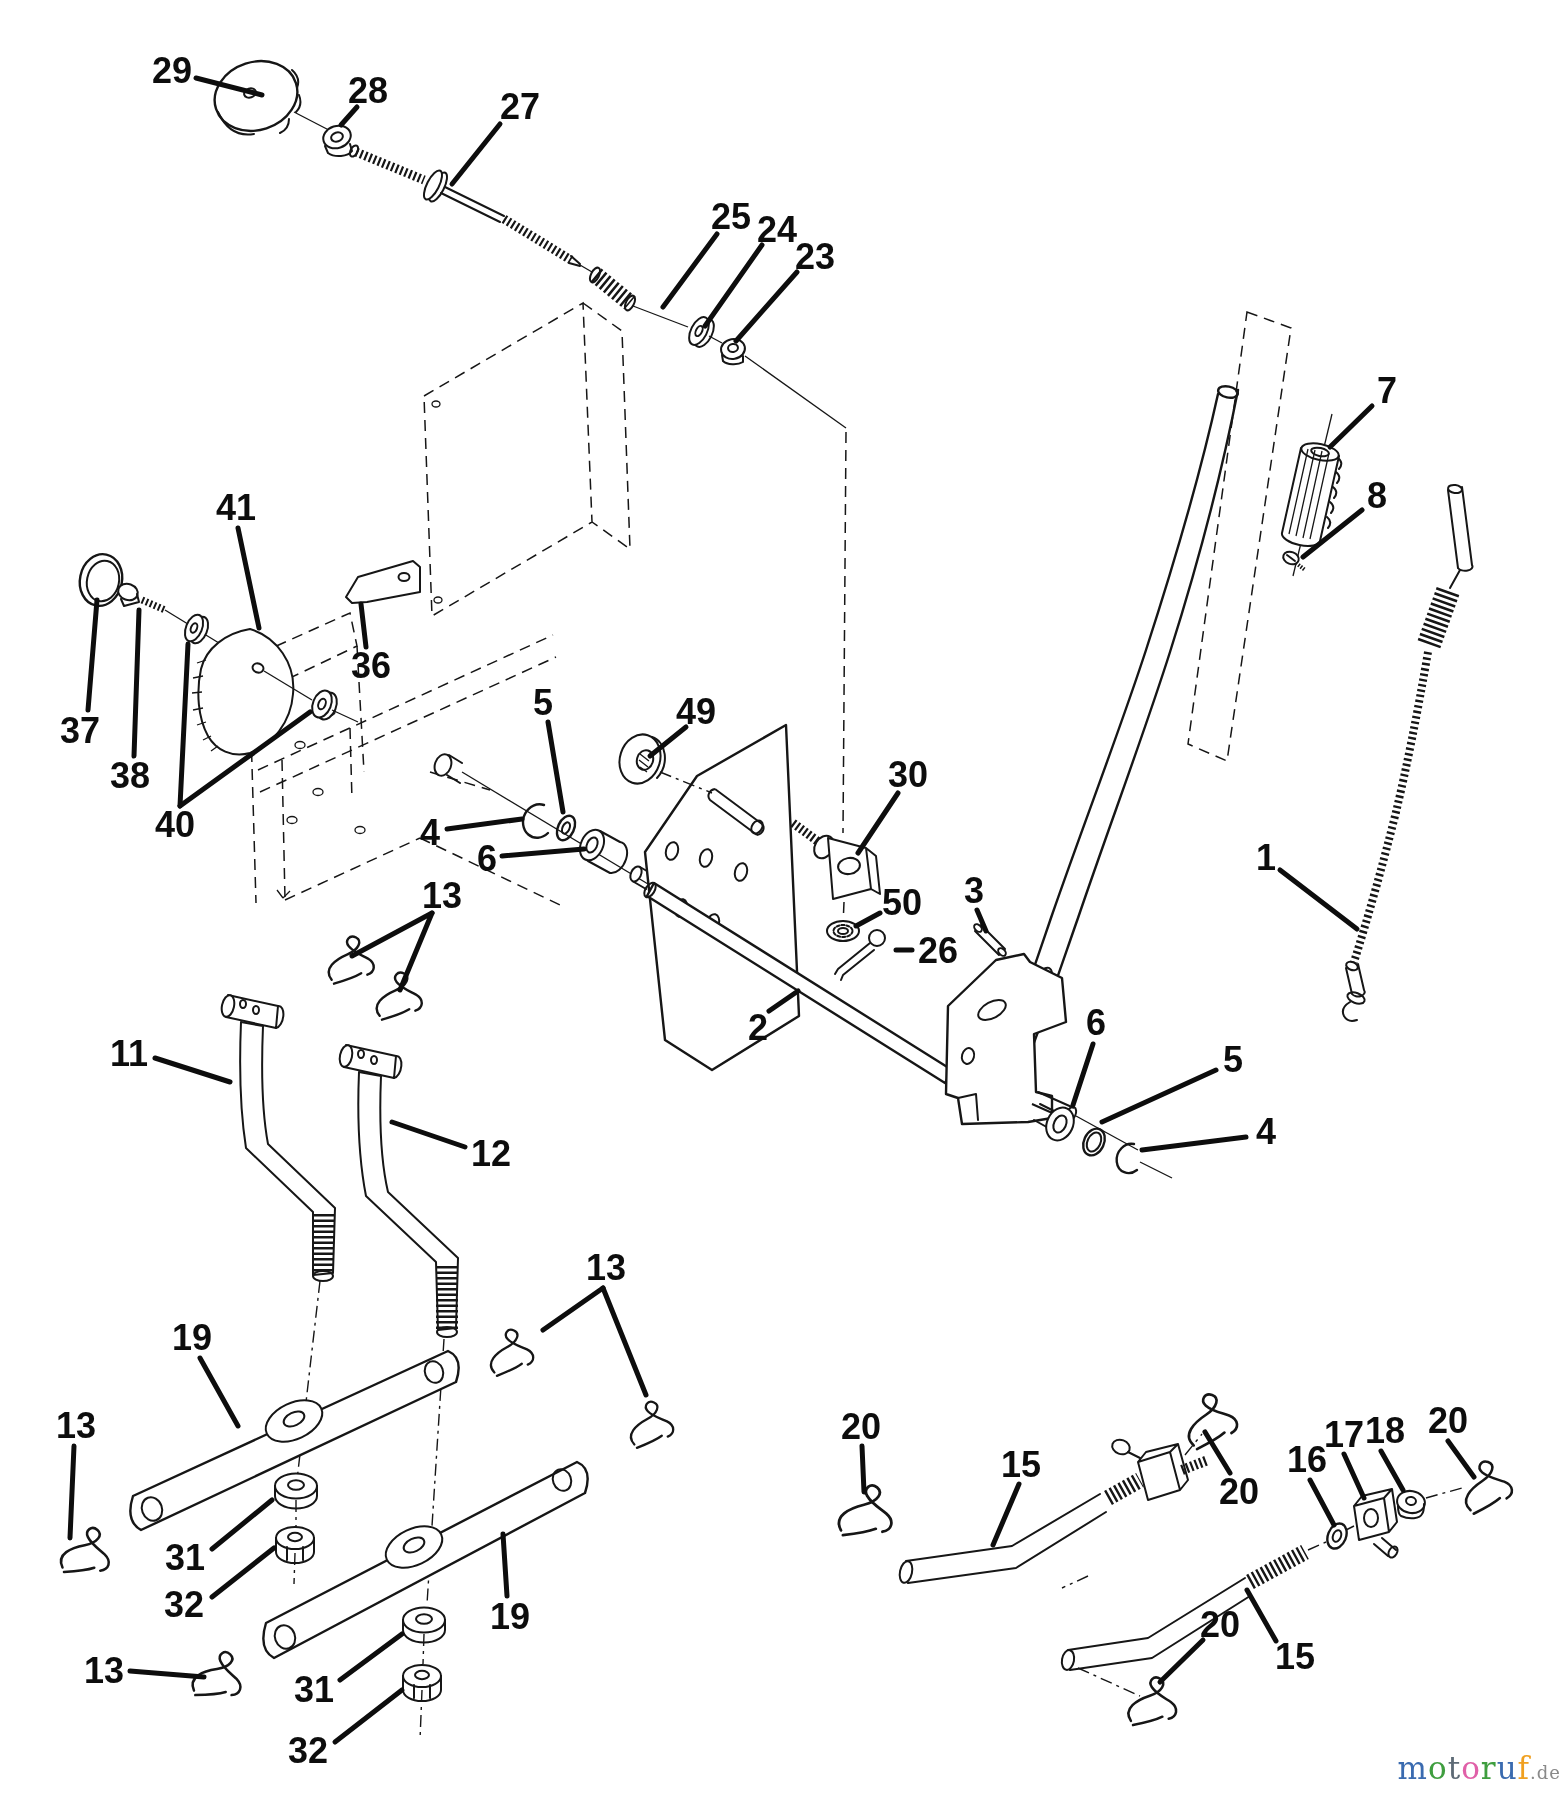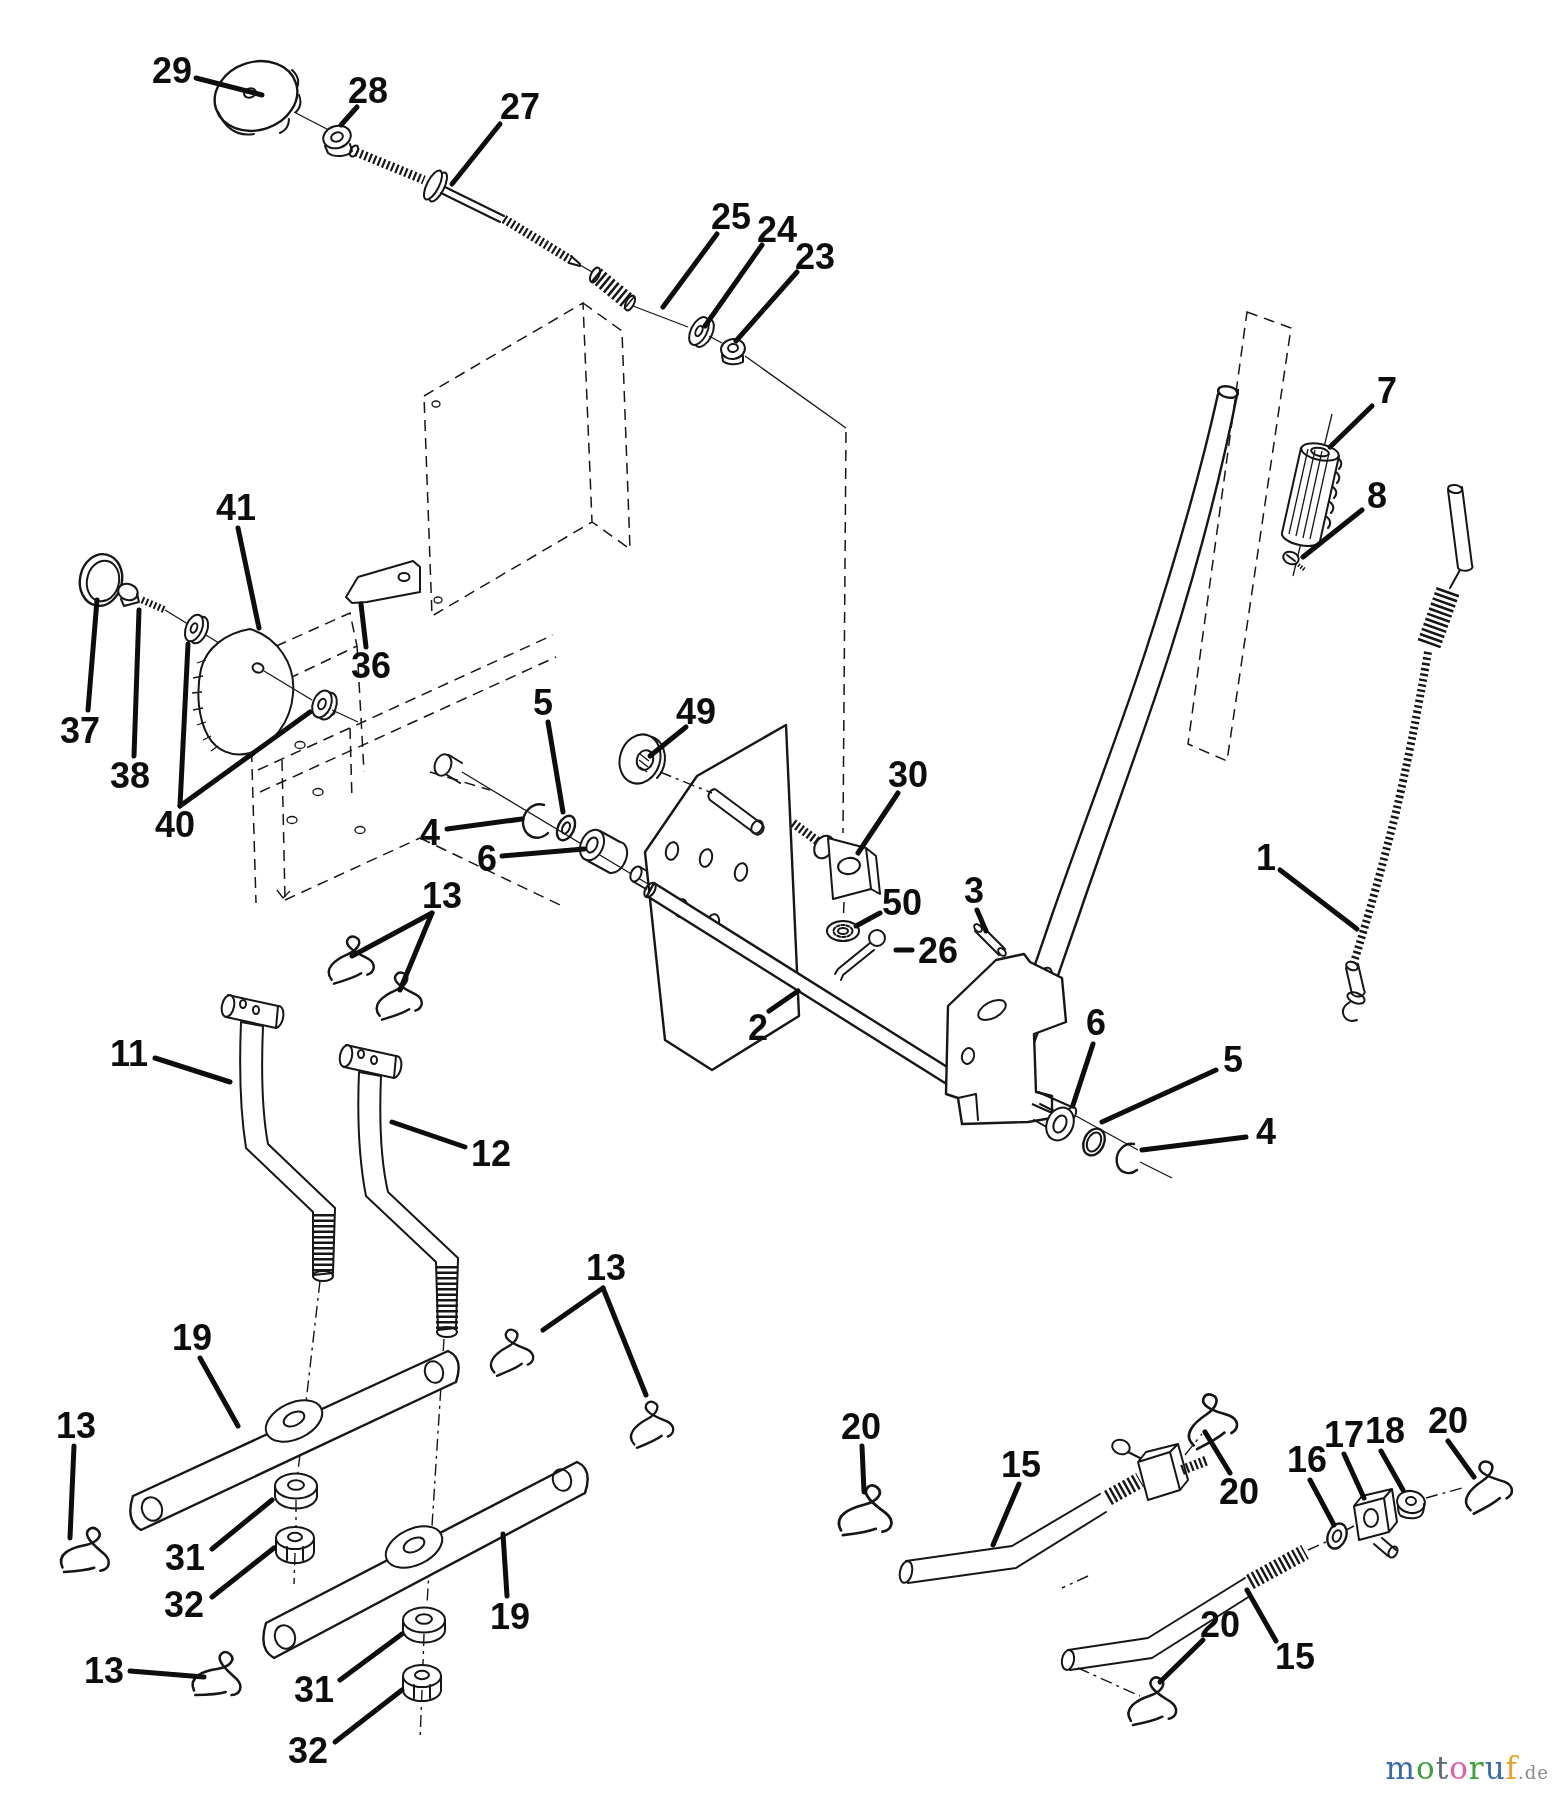--- a/index.html
+++ b/index.html
@@ -9,21 +9,21 @@
   .s{stroke:#161616;fill:none;stroke-width:2;stroke-linejoin:round;stroke-linecap:round}
   .sf{stroke:#161616;fill:#ffffff;stroke-width:2;stroke-linejoin:round}
   .s22{stroke-width:2.4}
   .thin{stroke:#161616;fill:none;stroke-width:1.3}
   .dash{stroke:#161616;fill:none;stroke-width:1.5;stroke-dasharray:11 7}
   .cdash{stroke:#161616;fill:none;stroke-width:1.4;stroke-dasharray:12 5 3 5}
   .thread{stroke:#161616;fill:none;stroke-linecap:butt}
   .part-label{font:700 36px "Liberation Sans",sans-serif;fill:#0d0d0d;
               text-anchor:middle;dominant-baseline:central}
   .leader{stroke:#0d0d0d;stroke-width:5;stroke-linecap:round}
-  #watermark{position:absolute;right:18px;top:1750px;font-family:"DejaVu Serif","Liberation Serif",serif;
+  #watermark{position:absolute;right:6px;top:1750px;font-family:"DejaVu Serif","Liberation Serif",serif;
              font-size:31px;letter-spacing:1px;user-select:none}
   #watermark .wm-suffix{font-size:18px}
 </style>
 </head>
 <body>
 
 <div id="stage">
 <svg id="diagram-svg" width="1567" height="1800" viewBox="0 0 1567 1800" xmlns="http://www.w3.org/2000/svg">
 
   <defs>

